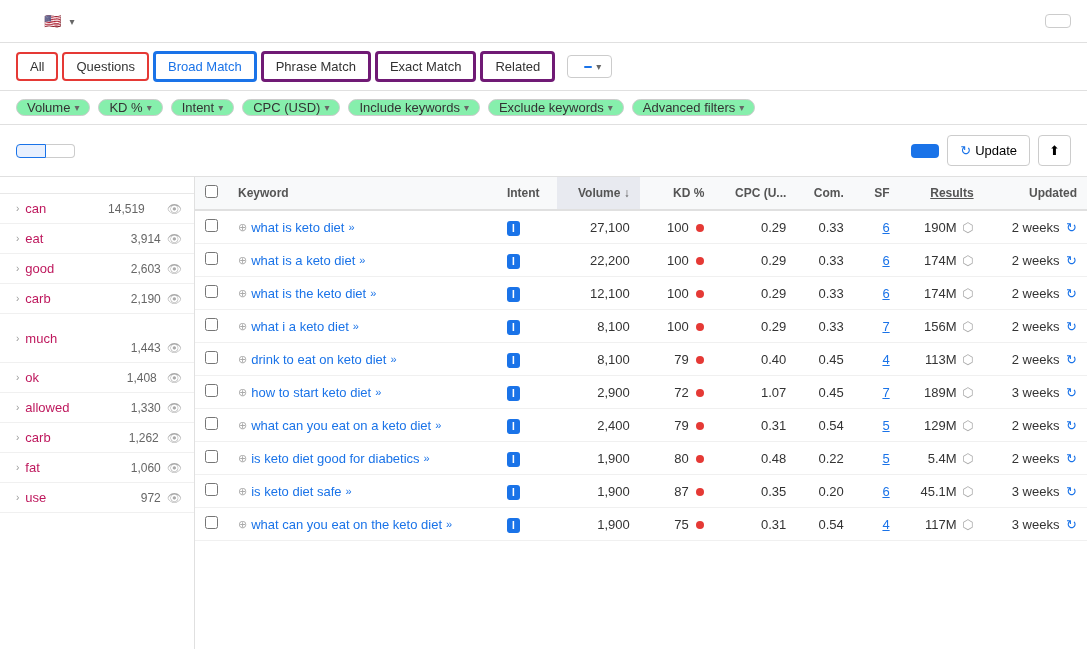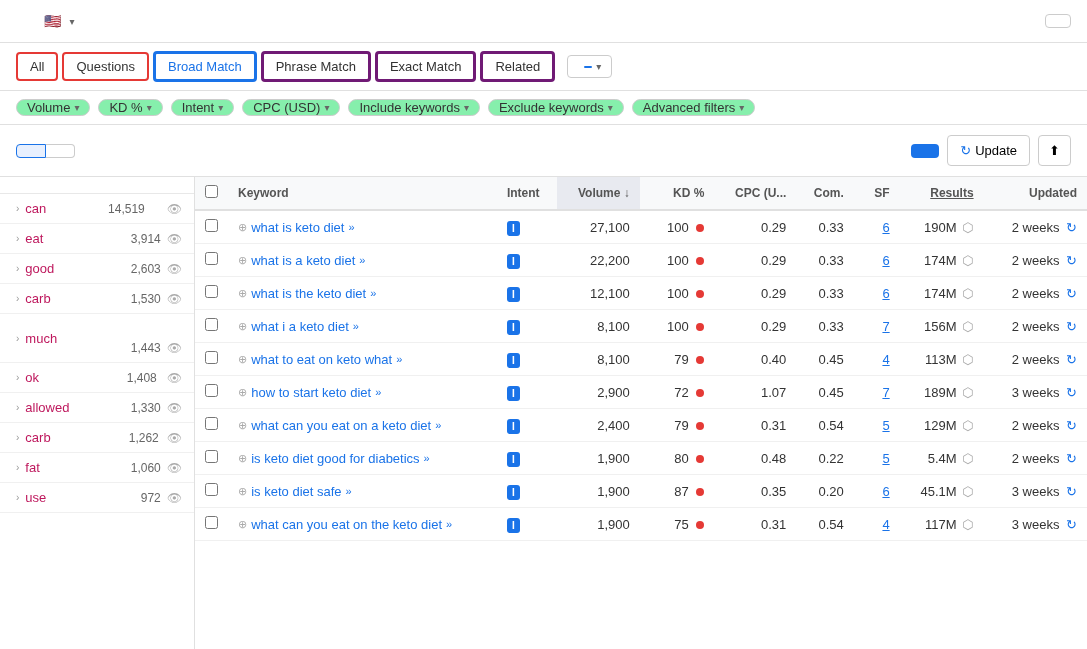--- a/index.html
+++ b/index.html
@@ -208,21 +208,21 @@
       <span class="sidebar-count">2,603</span>
       <span class="sidebar-eye">👁</span>
     </div>
   </div>
         <div class="sidebar-item">
     <div class="sidebar-item-left">
       <span class="sidebar-arrow">›</span>
       <span class="sidebar-keyword">carb</span>
     </div>
     <div style="display:flex;align-items:center;gap:6px;">
-      <span class="sidebar-count">1,530</span>
+      <span class="sidebar-count">2,190</span>
       <span class="sidebar-eye">👁</span>
     </div>
   </div>
         <div class="sidebar-item">
     <div class="sidebar-item-left">
       <span class="sidebar-arrow">›</span>
       <span class="sidebar-keyword">much</span>
     </div>
     <div style="display:flex;align-items:center;gap:6px;margin-top:20px;">
       <span class="sidebar-count">1,443</span>
@@ -433,21 +433,21 @@
       <span class="refresh-icon" style="color:#1a73e8;cursor:pointer;">↻</span>
     </td>
   </tr>
           <tr>
     <td class="checkbox-col">
       <input type="checkbox" style="">
     </td>
     <td class="keyword-col">
       <a href="#" class="keyword-link">
         <span class="kw-icon">⊕</span>
-        <span>what to eat on keto what</span>
+        <span>drink to eat on keto diet</span>
         <span class="kw-arrows">»</span>
       </a>
     </td>
     <td>
       <span class="intent-badge">I</span>
     </td>
     <td class="vol-col">8,100</td>
     <td class="kd-col">
       79
       <span class="kd-dot" style="background:#e53935;"></span>

